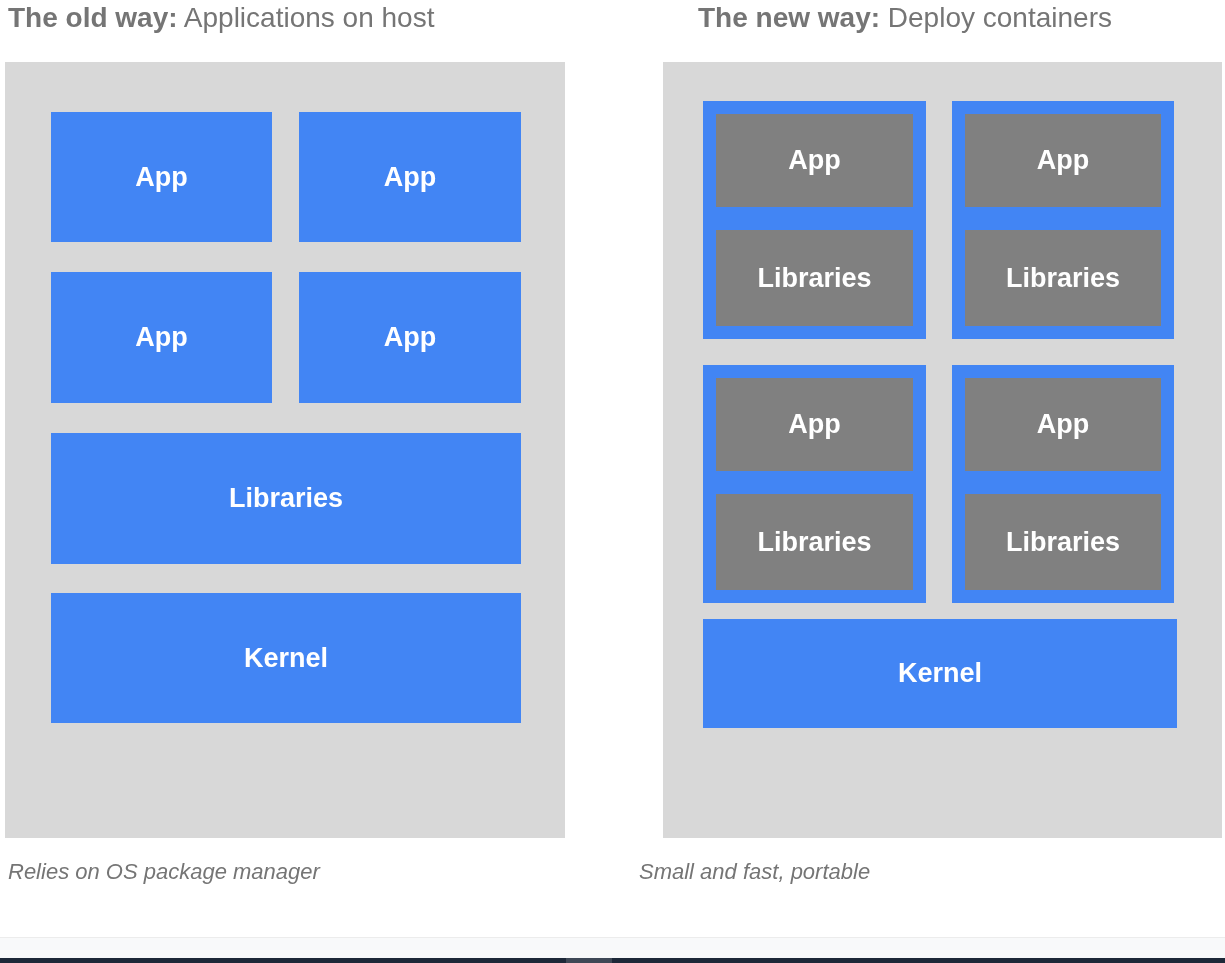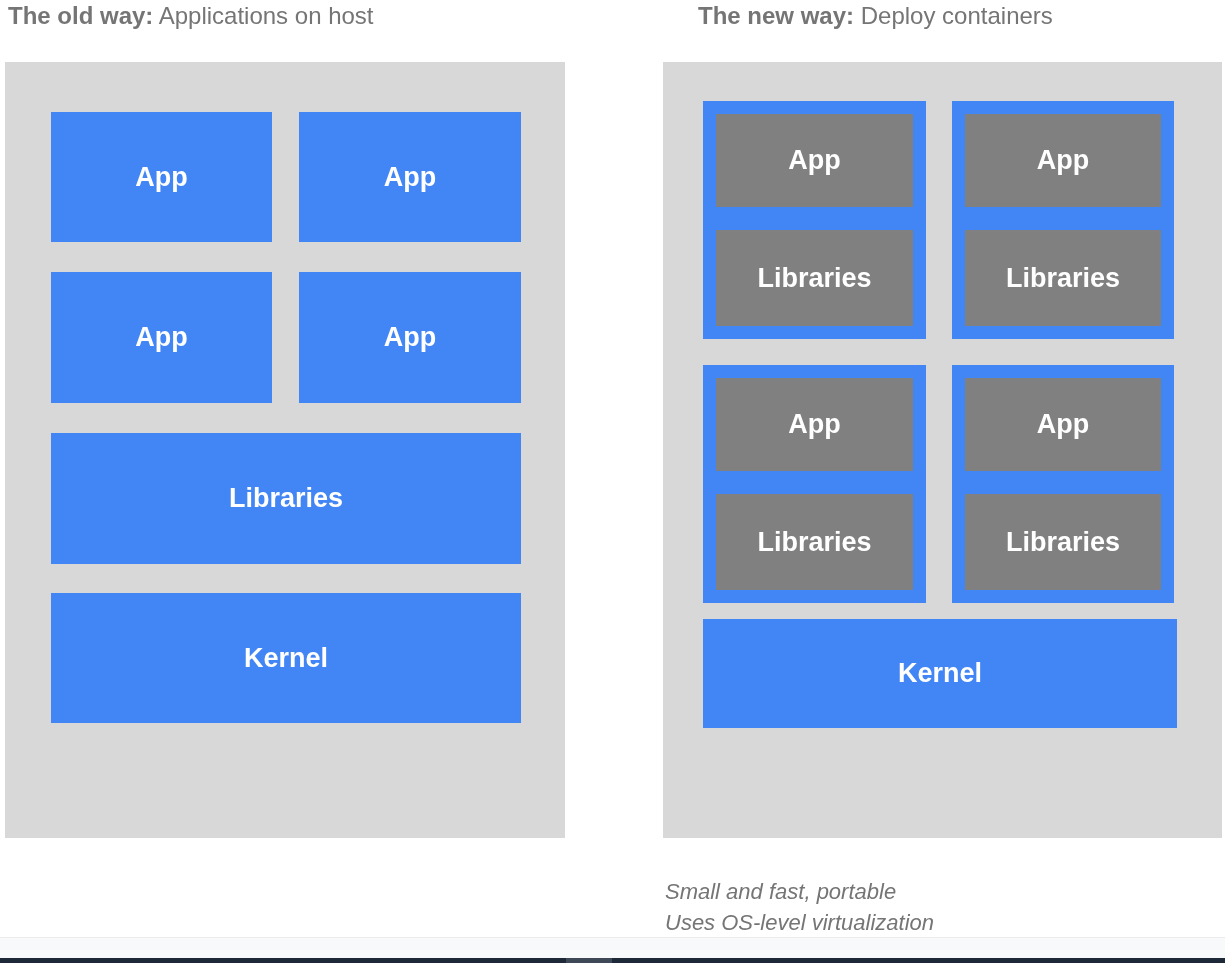--- a/index.html
+++ b/index.html
@@ -6,21 +6,21 @@
   body {
     width:1225px; height:963px;
     background:#ffffff;
     font-family:"Liberation Sans","DejaVu Sans",sans-serif;
     position:relative;
     overflow:hidden;
   }
   .abs { position:absolute; }
 
   .title {
-    font-size:24px;
+    font-size:28px;
     color:var(--title-text);
     white-space:nowrap;
   }
   .title .bold { font-weight:bold; }
 
   .host-panel {
     position:absolute;
     top:62px; height:776px;
     background:var(--panel-bg);
   }
@@ -86,20 +86,21 @@
 <div class="host-panel" style="left:5px; width:560px;">
   <div class="block" style="left:46px; top:50px;  width:221px; height:130px;">App</div>
   <div class="block" style="left:294px; top:50px; width:222px; height:130px;">App</div>
   <div class="block" style="left:46px; top:210px; width:221px; height:131px;">App</div>
   <div class="block" style="left:294px; top:210px; width:222px; height:131px;">App</div>
   <div class="block" style="left:46px; top:371px; width:470px; height:131px;">Libraries</div>
   <div class="block" style="left:46px; top:531px; width:470px; height:130px;">Kernel</div>
 </div>
 
 <div class="caption" style="left:8px;">
+  <div>Relies on OS package manager</div>
 </div>
 
 <div class="abs title" style="left:698px; top:2px;">
   <span class="bold">The new way:</span><span> Deploy containers</span>
 </div>
 
 <div class="host-panel" style="left:663px; width:559px;">
   <div class="container-box" style="left:40px; top:39px; width:223px;">
     <div class="inner-box inner-app">App</div>
     <div class="inner-box inner-lib">Libraries</div>
@@ -112,21 +113,20 @@
     <div class="inner-box inner-app">App</div>
     <div class="inner-box inner-lib">Libraries</div>
   </div>
   <div class="container-box" style="left:289px; top:303px; width:222px;">
     <div class="inner-box inner-app">App</div>
     <div class="inner-box inner-lib">Libraries</div>
   </div>
   <div class="block" style="left:40px; top:557px; width:474px; height:109px;">Kernel</div>
 </div>
 
-<div class="caption" style="left:665px;margin-top:20px;">
+<div class="caption" style="left:639px;">
   <div>Small and fast, portable</div>
-  <div>Uses OS-level virtualization</div>
 </div>
 
 <div class="bottom-strip"></div>
 <div class="bottom-bar">
   <div class="bottom-bar-segment"></div>
 </div>
 
 </body></html>

